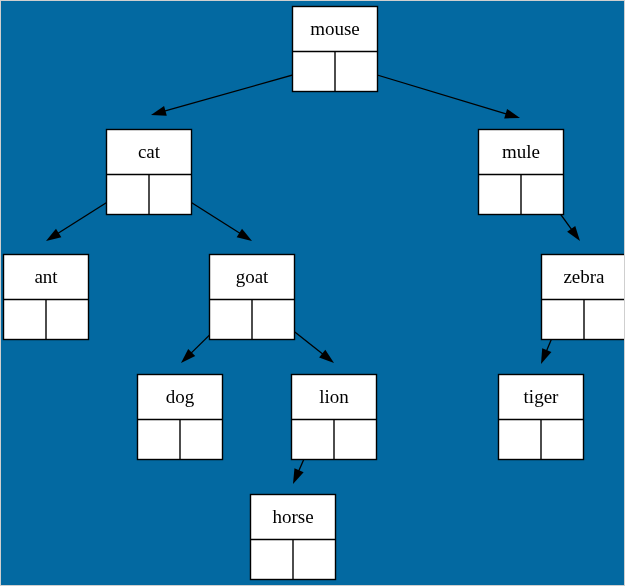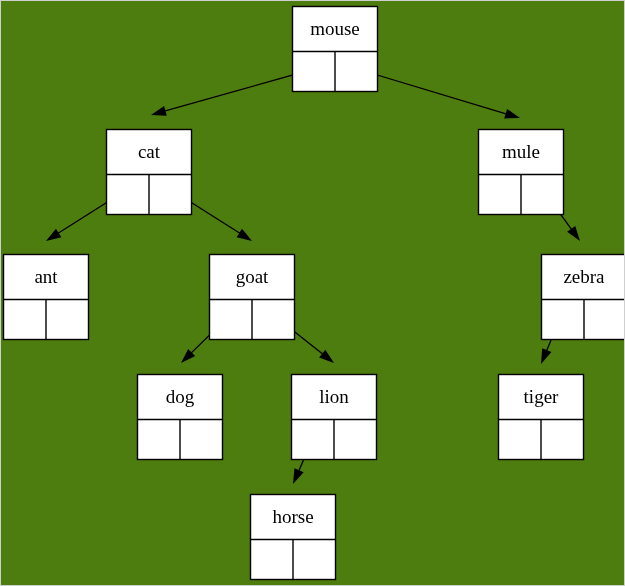--- a/index.html
+++ b/index.html
@@ -5,21 +5,21 @@
 <style>
   html, body {
     margin: 0;
     padding: 0;
     background: #ffffff;
   }
   #page {
     position: relative;
     width: 625px;
     height: 586px;
-    background: #4d7c0f;
+    background: #0369a1;
     border: 1px solid #cfcfcf;
     box-sizing: border-box;
     overflow: hidden;
     font-family: "Liberation Serif", "DejaVu Serif", serif;
   }
   #tree-svg {
     position: absolute;
     left: 0;
     top: 0;
     width: 625px;

